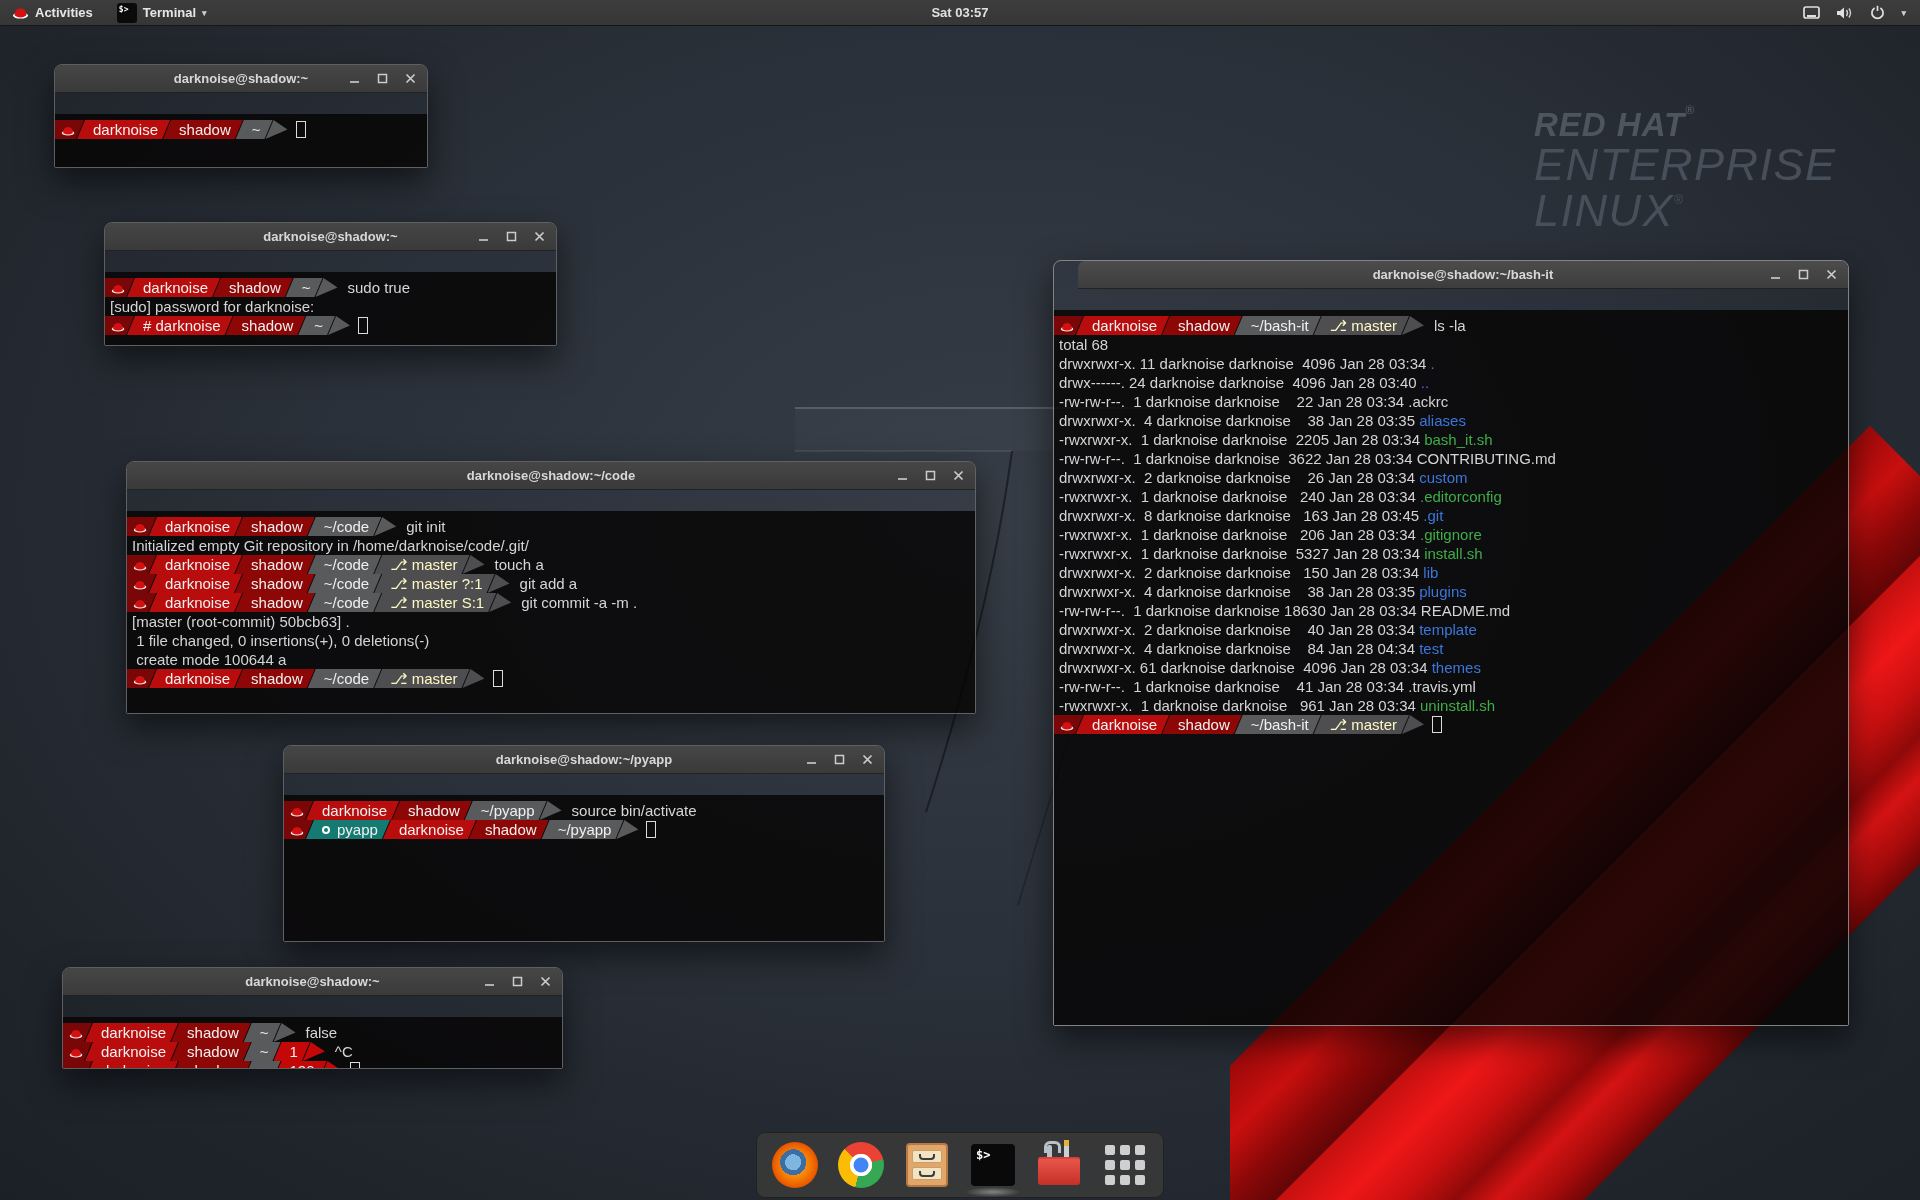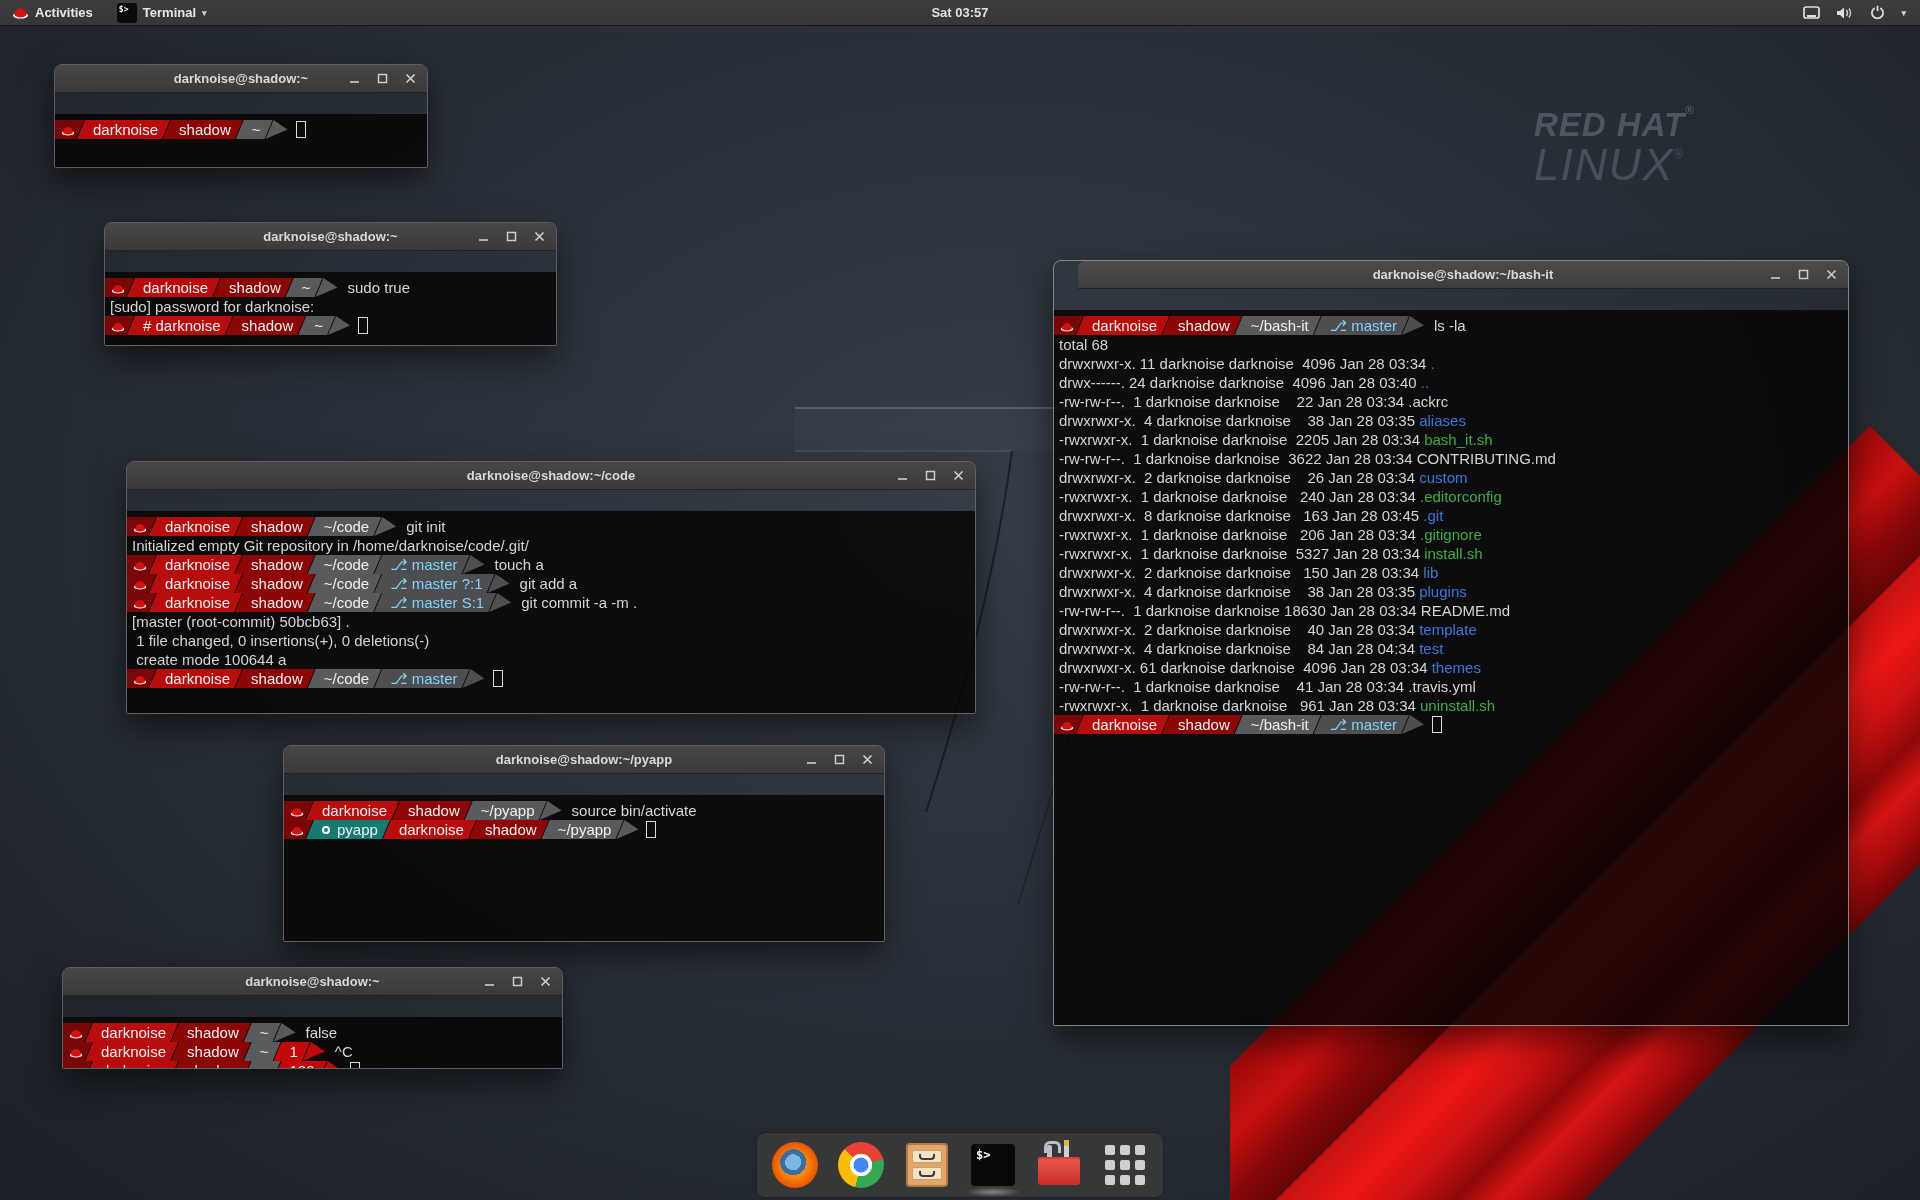--- a/index.html
+++ b/index.html
@@ -63,21 +63,21 @@
         margin-left:-7px; color:#f0f0f0; }
   .pl.first { clip-path:polygon(0 0, 100% 0, calc(100% - 8px) 100%, 0 100%);
               margin-left:0; padding-left:8px; }
   .pl-arrow { display:inline-block; height:19px; width:22px; margin-left:-7px;
               clip-path:polygon(8px 0, 100% 50%, 0 100%); }
   .bg-hat  { background:#790707; padding:0 9px 0 10px; }
   .bg-hat.first { padding-left:6px; }
   .bg-user { background:#b90d0d; }
   .bg-host { background:#8d0707; }
   .bg-path { background:#595a5c; }
-  .bg-git  { background:#4e4e50; color:#7dd3fc; }
+  .bg-git  { background:#4e4e50; color:#fef9c3; }
   .bg-exit { background:#c40808; }
   .bg-venv { background:#157a72; }
   .seg-venv-dot { display:inline-block; width:8px; height:8px; border:2px solid #fff;
                   border-radius:50%; margin-right:7px; vertical-align:1px; }
   .hat-svg { vertical-align:-1px; }
   .cmd { padding-left:10px; color:#d6d6d6; }
   .cursor { display:inline-block; width:10px; height:17px; border:1px solid #dcdcdc;
             margin-left:8px; }
   .c-fg  { color:#d4d4d4; }
   .c-dir { color:#3b77db; }
@@ -140,20 +140,21 @@
     <path d="M1160,408 C 1118,580 1062,760 1018,905" stroke="rgba(8,12,16,0.35)" stroke-width="1.5" fill="none"></path>
   </svg>
 
   <div id="red-stripes">
     <div class="stripe stripe-dark"></div>
     <div class="stripe stripe-bright"></div>
   </div>
 
   <div id="branding">
     <div class="b1"><span>RED HAT</span><sup>®</sup></div>
+    <div class="b2">ENTERPRISE</div>
     <div class="b3"><span>LINUX</span><sup>®</sup></div>
   </div>
 
   <div id="topbar">
     <div class="tb-left">
       <div class="tb-item">
         <svg class="hat" width="17" height="13" viewBox="0 0 17 13">
           <ellipse cx="8.5" cy="9.6" rx="7.6" ry="2.9" fill="#fff"></ellipse>
           <path d="M2.6 9.6 Q2.6 2.2 8.5 2.2 q5.9 0 5.9 7.4 q-2.9 1.9 -5.9 1.9 q-3 0 -5.9 -1.9z" fill="#d41111"></path>
         </svg>

